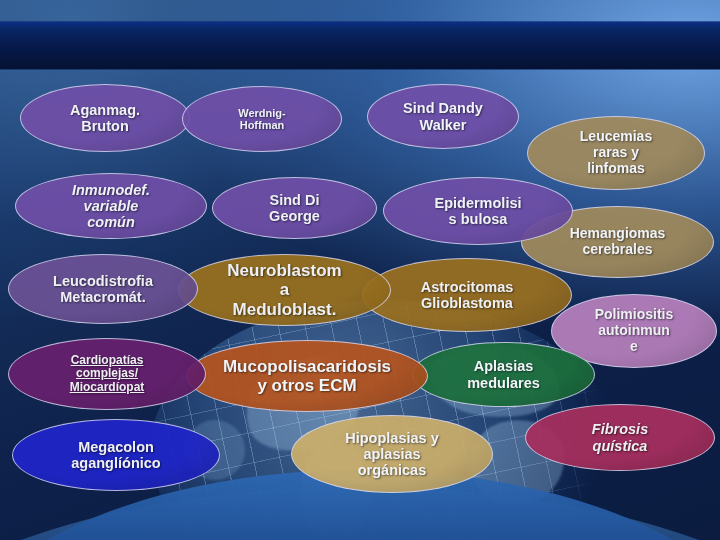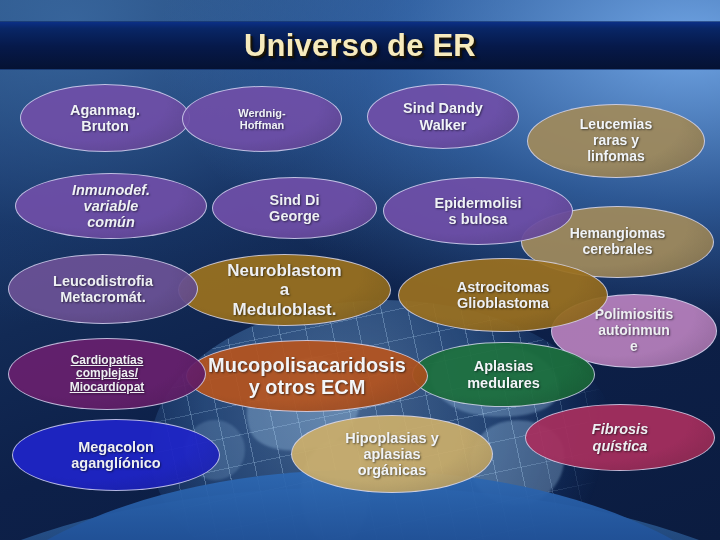--- a/index.html
+++ b/index.html
@@ -98,63 +98,62 @@
   <div class="landmass l1"></div>
   <div class="landmass l2"></div>
   <div class="landmass l3"></div>
   <div class="landmass l4"></div>
   <div class="landmass l5"></div>
 
   <div class="swoosh2"></div>
   <div class="swoosh"></div>
 
   <div class="title-band"></div>
-  <div class="title-text">Universo de ER</div>
 
   <div id="ellipse-layer">
       <div class="ell" style="left: 20px; top: 84px; width: 170px; height: 68px; font-size: 14.5px; z-index: 30; background: radial-gradient(at 38% 28%, rgb(111, 79, 168) 0%, rgb(111, 79, 168) 55%, rgba(0, 0, 0, 0.18) 100%), rgb(111, 79, 168); opacity: 0.93;">
         <span>Aganmag.<br>Bruton</span>
       </div>
       <div class="ell" style="left: 182px; top: 86px; width: 160px; height: 66px; font-size: 11px; z-index: 30; background: radial-gradient(at 38% 28%, rgb(111, 79, 168) 0%, rgb(111, 79, 168) 55%, rgba(0, 0, 0, 0.18) 100%), rgb(111, 79, 168); opacity: 0.93;">
         <span>Werdnig-<br>Hoffman</span>
       </div>
       <div class="ell" style="left: 367px; top: 84px; width: 152px; height: 65px; font-size: 14.5px; z-index: 30; background: radial-gradient(at 38% 28%, rgb(111, 79, 168) 0%, rgb(111, 79, 168) 55%, rgba(0, 0, 0, 0.18) 100%), rgb(111, 79, 168); opacity: 0.93;">
         <span>Sind Dandy<br>Walker</span>
       </div>
-      <div class="ell" style="left: 527px; top: 104px; width: 178px; height: 74px; font-size: 14px; z-index: 25; background: radial-gradient(at 38% 28%, rgb(160, 138, 92) 0%, rgb(160, 138, 92) 55%, rgba(0, 0, 0, 0.18) 100%), rgb(160, 138, 92); opacity: 0.93;">
+      <div class="ell" style="left: 527px; top: 116px; width: 178px; height: 74px; font-size: 14px; z-index: 25; background: radial-gradient(at 38% 28%, rgb(160, 138, 92) 0%, rgb(160, 138, 92) 55%, rgba(0, 0, 0, 0.18) 100%), rgb(160, 138, 92); opacity: 0.93;">
         <span>Leucemias<br>raras y<br>linfomas</span>
       </div>
       <div class="ell" style="left: 15px; top: 173px; width: 192px; height: 66px; font-size: 14.5px; z-index: 30; background: radial-gradient(at 38% 28%, rgb(111, 79, 168) 0%, rgb(111, 79, 168) 55%, rgba(0, 0, 0, 0.18) 100%), rgb(111, 79, 168); opacity: 0.93; font-style: italic;">
         <span>Inmunodef.<br>variable<br>común</span>
       </div>
       <div class="ell" style="left: 212px; top: 177px; width: 165px; height: 62px; font-size: 14.5px; z-index: 30; background: radial-gradient(at 38% 28%, rgb(111, 79, 168) 0%, rgb(111, 79, 168) 55%, rgba(0, 0, 0, 0.18) 100%), rgb(111, 79, 168); opacity: 0.93;">
         <span>Sind Di<br>George</span>
       </div>
       <div class="ell" style="left: 383px; top: 177px; width: 190px; height: 68px; font-size: 14.5px; z-index: 32; background: radial-gradient(at 38% 28%, rgb(111, 79, 168) 0%, rgb(111, 79, 168) 55%, rgba(0, 0, 0, 0.18) 100%), rgb(111, 79, 168); opacity: 0.93;">
         <span>Epidermolisi<br>s bulosa</span>
       </div>
       <div class="ell" style="left: 521px; top: 206px; width: 193px; height: 72px; font-size: 14px; z-index: 26; background: radial-gradient(at 38% 28%, rgb(160, 138, 92) 0%, rgb(160, 138, 92) 55%, rgba(0, 0, 0, 0.18) 100%), rgb(160, 138, 92); opacity: 0.93;">
         <span>Hemangiomas<br>cerebrales</span>
       </div>
       <div class="ell" style="left: 8px; top: 254px; width: 190px; height: 70px; font-size: 14.5px; z-index: 30; background: radial-gradient(at 38% 28%, rgb(107, 82, 150) 0%, rgb(107, 82, 150) 55%, rgba(0, 0, 0, 0.18) 100%), rgb(107, 82, 150); opacity: 0.93;">
         <span>Leucodistrofia<br>Metacromát.</span>
       </div>
       <div class="ell" style="left: 178px; top: 254px; width: 213px; height: 72px; font-size: 17px; z-index: 28; background: radial-gradient(at 38% 28%, rgb(154, 113, 31) 0%, rgb(154, 113, 31) 55%, rgba(0, 0, 0, 0.18) 100%), rgb(154, 113, 31); opacity: 0.93;">
         <span>Neuroblastom<br>a<br>Meduloblast.</span>
       </div>
-      <div class="ell" style="left: 398px; top: 258px; width: 210px; height: 74px; font-size: 14.5px; z-index: 27; background: radial-gradient(at 38% 28%, rgb(154, 112, 32) 0%, rgb(154, 112, 32) 55%, rgba(0, 0, 0, 0.18) 100%), rgb(154, 112, 32); opacity: 0.93;">
+      <div class="ell" style="left: 362px; top: 258px; width: 210px; height: 74px; font-size: 14.5px; z-index: 27; background: radial-gradient(at 38% 28%, rgb(154, 112, 32) 0%, rgb(154, 112, 32) 55%, rgba(0, 0, 0, 0.18) 100%), rgb(154, 112, 32); opacity: 0.93;">
         <span>Astrocitomas<br>Glioblastoma</span>
       </div>
       <div class="ell" style="left: 551px; top: 294px; width: 166px; height: 74px; font-size: 14px; z-index: 24; background: radial-gradient(at 38% 28%, rgb(183, 128, 189) 0%, rgb(183, 128, 189) 55%, rgba(0, 0, 0, 0.18) 100%), rgb(183, 128, 189); opacity: 0.93;">
         <span>Polimiositis<br>autoinmun<br>e</span>
       </div>
       <div class="ell" style="left: 8px; top: 338px; width: 198px; height: 72px; font-size: 12px; z-index: 30; background: radial-gradient(at 38% 28%, rgb(104, 32, 110) 0%, rgb(104, 32, 110) 55%, rgba(0, 0, 0, 0.18) 100%), rgb(104, 32, 110); opacity: 0.93; text-decoration: underline;">
         <span>Cardiopatías<br>complejas/<br>Miocardíopat</span>
       </div>
-      <div class="ell" style="left: 186px; top: 340px; width: 242px; height: 72px; font-size: 20px; z-index: 28; background: radial-gradient(at 38% 28%, rgb(181, 84, 31) 0%, rgb(181, 84, 31) 55%, rgba(0, 0, 0, 0.18) 100%), rgb(181, 84, 31); opacity: 0.93; align-items: center;">
+      <div class="ell" style="left: 186px; top: 340px; width: 242px; height: 72px; font-size: 17px; z-index: 28; background: radial-gradient(at 38% 28%, rgb(181, 84, 31) 0%, rgb(181, 84, 31) 55%, rgba(0, 0, 0, 0.18) 100%), rgb(181, 84, 31); opacity: 0.93; align-items: center;">
         <span>Mucopolisacaridosis<br>y otros ECM</span>
       </div>
       <div class="ell" style="left: 412px; top: 342px; width: 183px; height: 65px; font-size: 14.5px; z-index: 26; background: radial-gradient(at 38% 28%, rgb(28, 111, 61) 0%, rgb(28, 111, 61) 55%, rgba(0, 0, 0, 0.18) 100%), rgb(28, 111, 61); opacity: 0.93;">
         <span>Aplasias<br>medulares</span>
       </div>
       <div class="ell" style="left: 525px; top: 404px; width: 190px; height: 67px; font-size: 14.5px; z-index: 24; background: radial-gradient(at 38% 28%, rgb(167, 47, 94) 0%, rgb(167, 47, 94) 55%, rgba(0, 0, 0, 0.18) 100%), rgb(167, 47, 94); opacity: 0.93; font-style: italic;">
         <span>Fibrosis<br>quística</span>
       </div>
       <div class="ell" style="left: 12px; top: 419px; width: 208px; height: 72px; font-size: 14.5px; z-index: 30; background: radial-gradient(at 38% 28%, rgb(31, 37, 200) 0%, rgb(31, 37, 200) 55%, rgba(0, 0, 0, 0.18) 100%), rgb(31, 37, 200); opacity: 0.93;">
         <span>Megacolon<br>aganglíónico</span>

